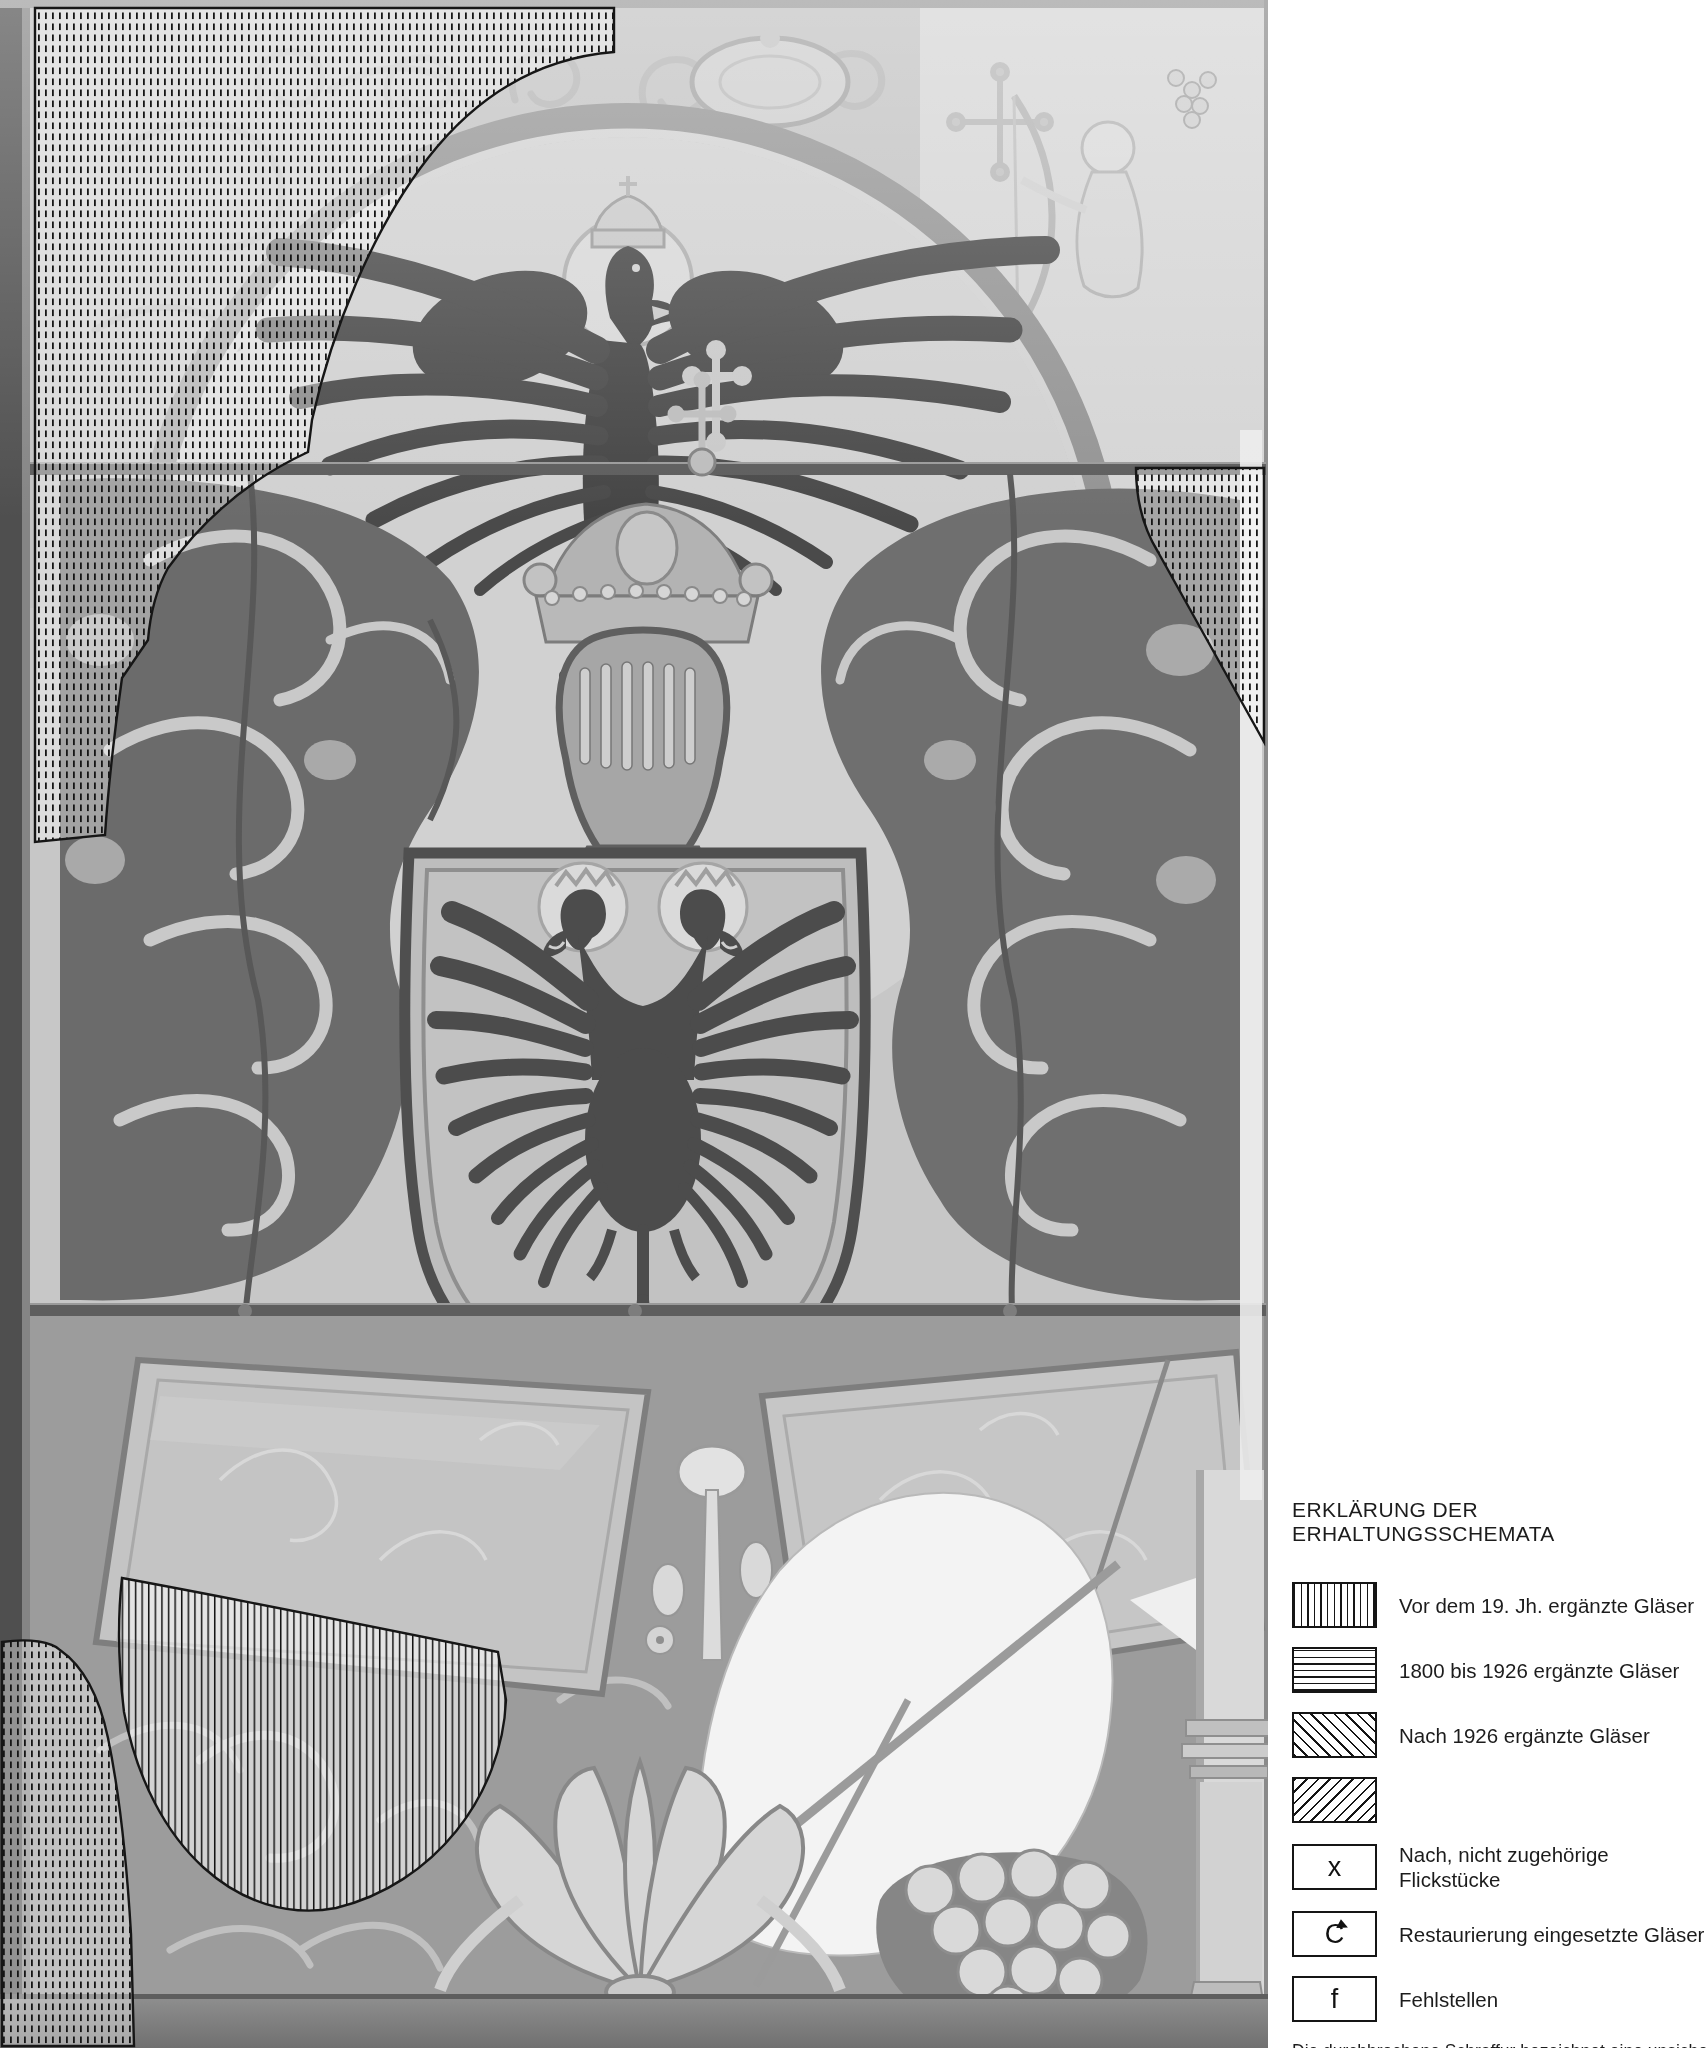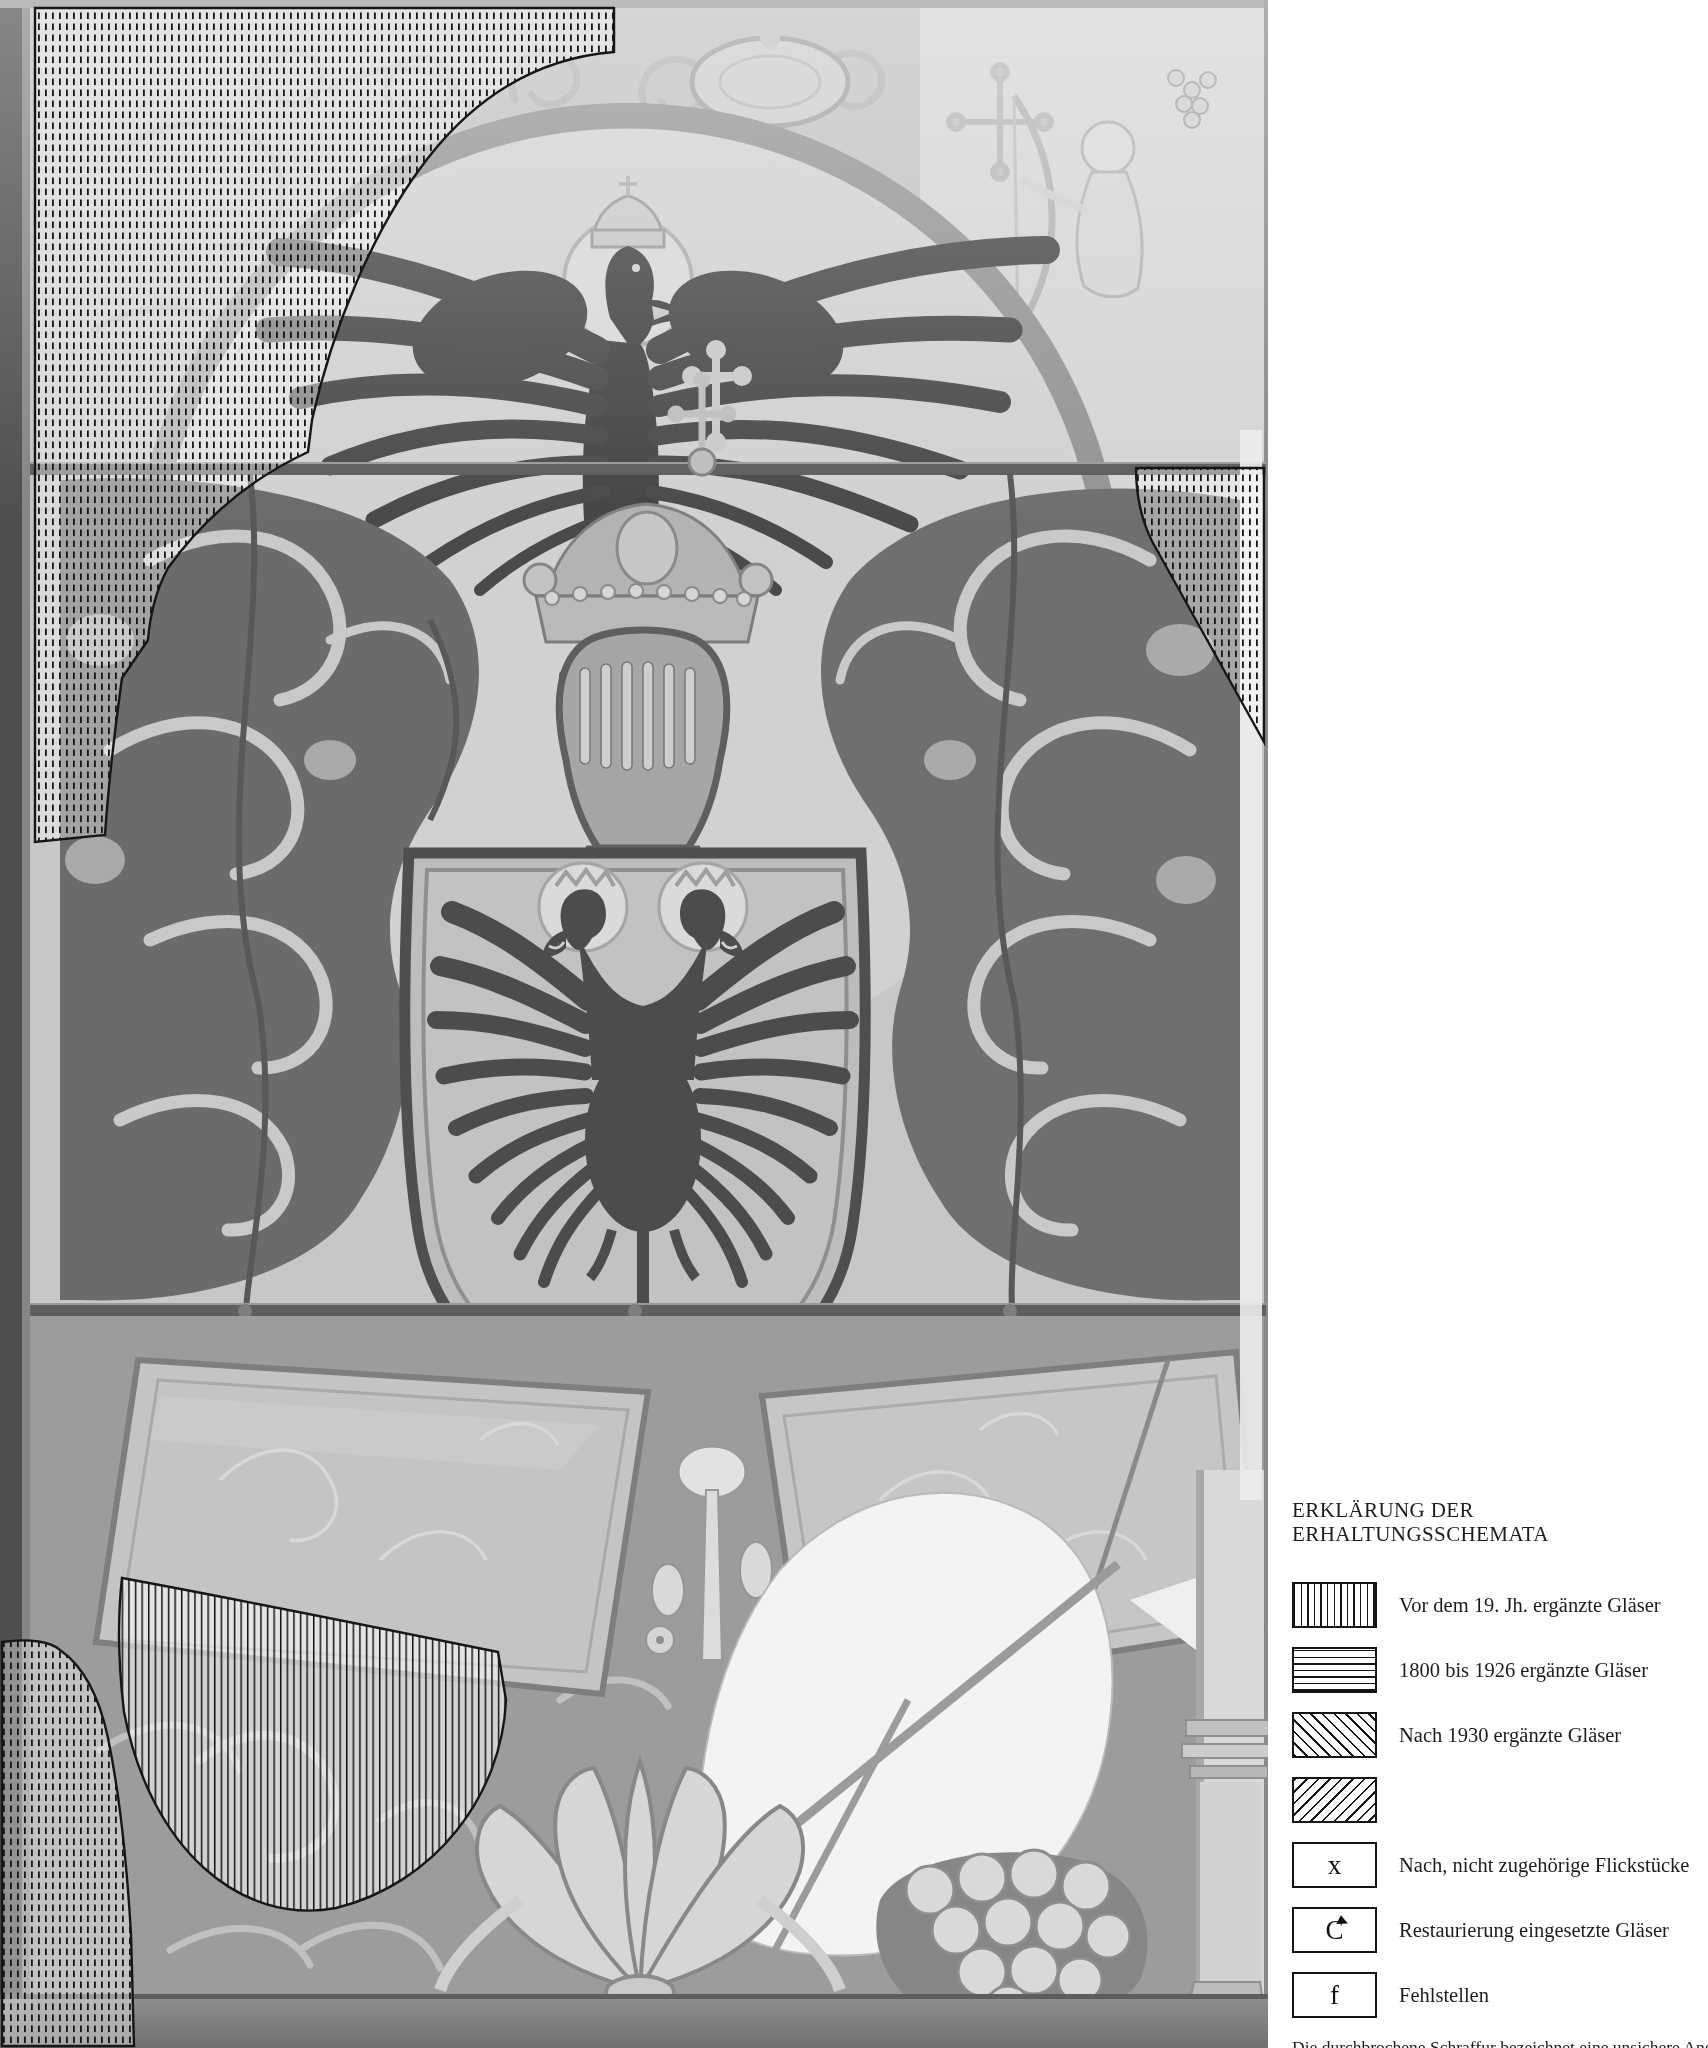--- a/index.html
+++ b/index.html
@@ -1,17 +1,17 @@
 <!DOCTYPE html>
 <html><head>
 <meta charset="utf-8">
 <style>
   html,body{margin:0;padding:0;background:#ffffff;}
   .page{position:relative;width:1708px;height:2048px;background:#ffffff;overflow:hidden;
-        font-family:Liberation Serif, serif;}
+        font-family:Liberation Sans, sans-serif;}
   .photo-wrap{position:absolute;left:0;top:0;width:1268px;height:2048px;}
   .photo-wrap svg{display:block;width:1268px;height:2048px;}
 
   
   .legend{position:absolute;left:1292px;top:1498px;width:416px;color:#1c1c1c;}
   .legend-title{font-size:21px;font-weight:normal;letter-spacing:.4px;margin:0 0 36px 0;line-height:1.15;}
   .legend-item{display:flex;align-items:center;gap:22px;margin-bottom:19px;min-height:46px;}
   .swatch{width:85px;height:46px;flex:none;border:2px solid #151515;box-sizing:border-box;background:#fff;}
   .hatch-v{background-image:repeating-linear-gradient(90deg,#151515 0 1.5px,transparent 1.5px 6.6px);}
   .hatch-h{background-image:repeating-linear-gradient(0deg,#151515 0 1.5px,transparent 1.5px 6.6px);}
@@ -396,21 +396,21 @@
       <span class="legend-label">Vor dem 19. Jh. ergänzte Gläser</span>
     </div>
 
     <div class="legend-item">
       <span class="swatch hatch-h"></span>
       <span class="legend-label">1800 bis 1926 ergänzte Gläser</span>
     </div>
 
     <div class="legend-item">
       <span class="swatch hatch-db"></span>
-      <span class="legend-label">Nach 1930 ergänzte Gläser</span>
+      <span class="legend-label">Nach 1926 ergänzte Gläser</span>
     </div>
 
     <div class="legend-item">
       <span class="swatch hatch-df"></span>
     </div>
 
     <div class="legend-item">
       <span class="swatch symbol-box">
           <span>x</span>
         </span>

